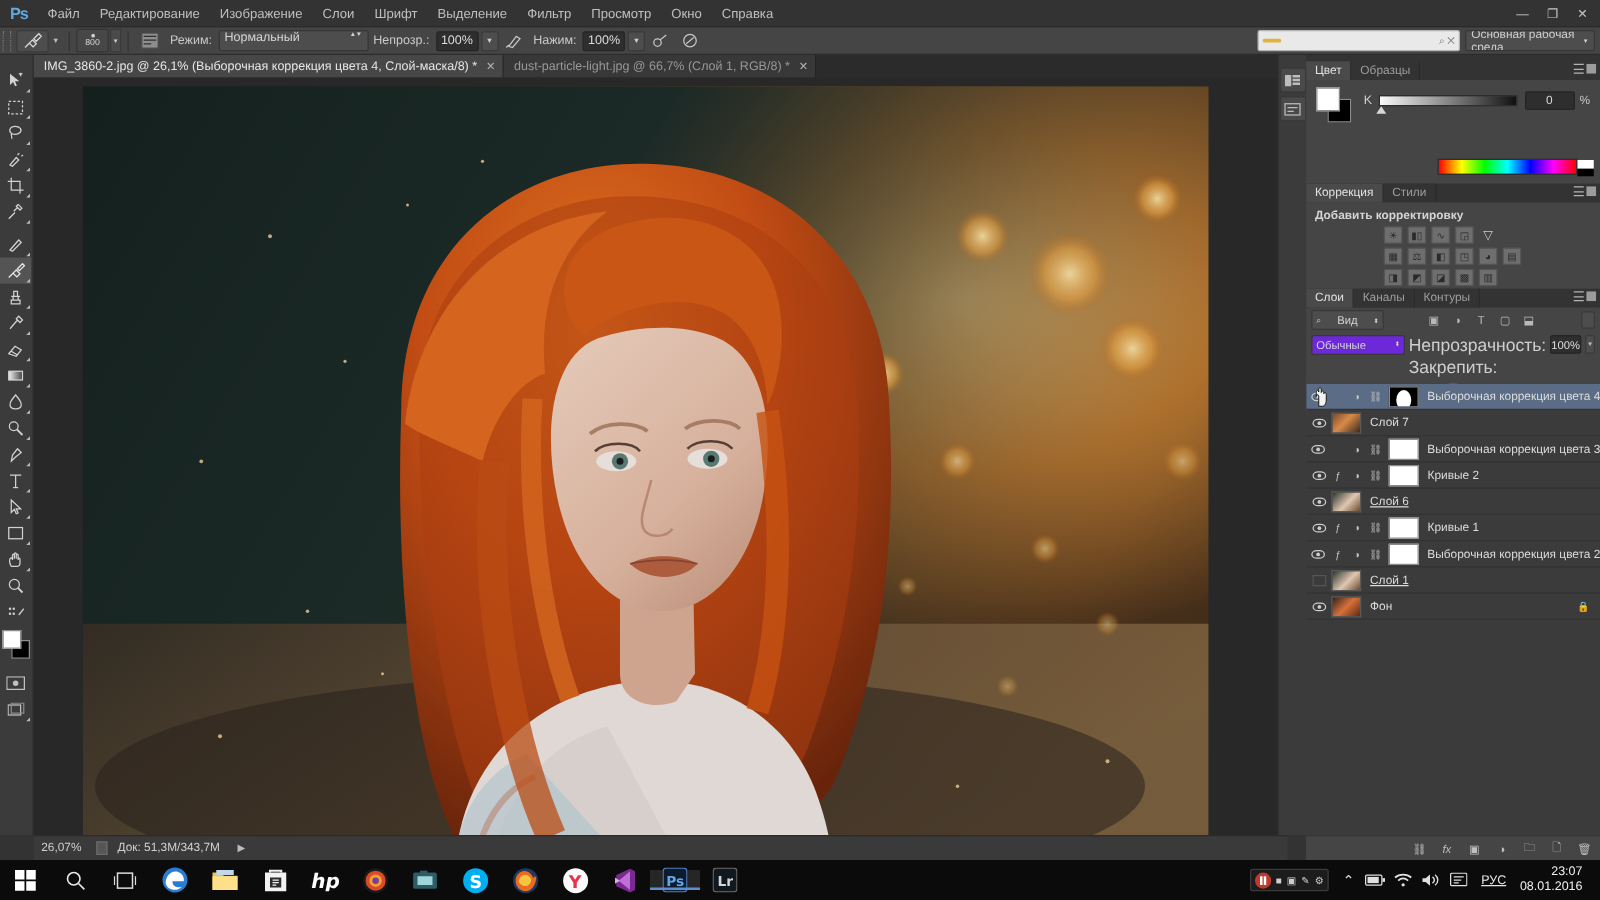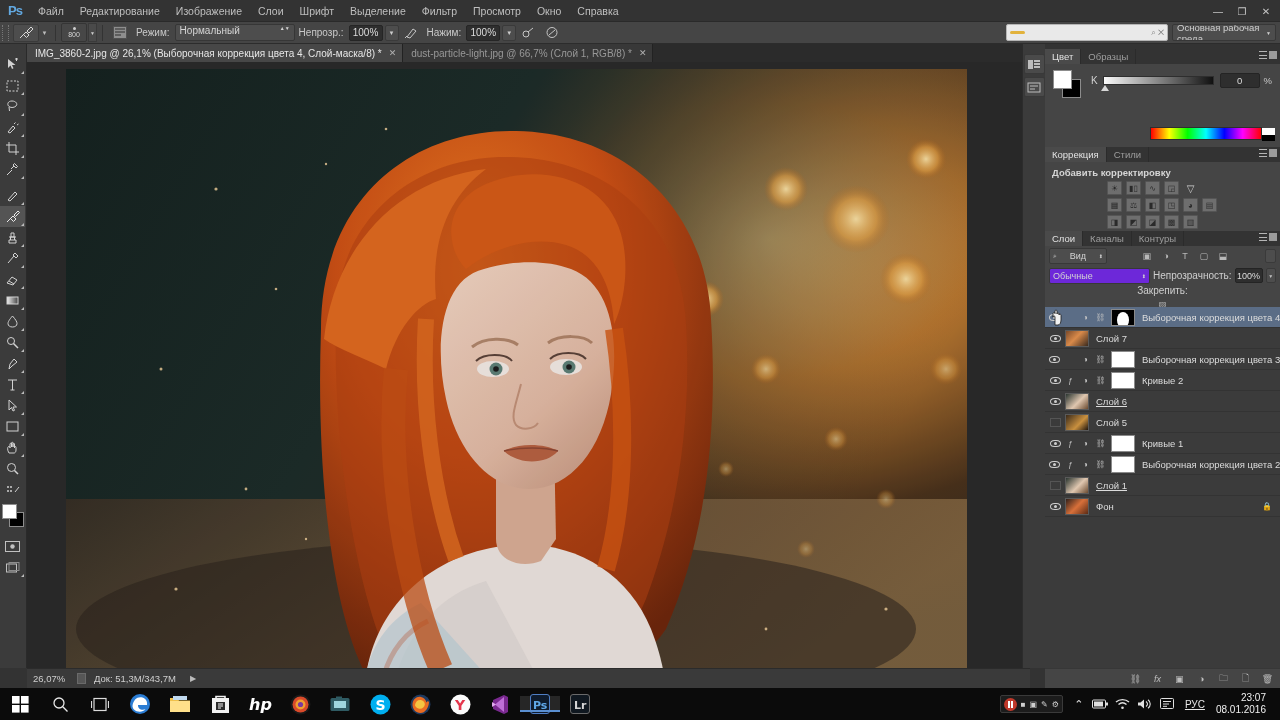--- a/index.html
+++ b/index.html
@@ -132,21 +132,21 @@
   .layerspanel { background:#454545; position:absolute; left:0; top:182px; width:235px; height:457px; }
   .lp-filter { display:flex; align-items:center; height:20px; padding:4px 4px; gap:3px; }
   .lp-kind { width:58px; height:16px; background:#4d4d4d; border:1px solid #383838; border-radius:2px;
              display:flex; align-items:center; padding:0 3px; font-size:9px; color:#d3d3d3; justify-content:space-between;}
   .lp-ficons { display:flex; gap:5px; margin-left:30px; }
   .lp-fic { width:14px; height:14px; display:flex; align-items:center; justify-content:center; color:#b9b9b9; font-size:9px; }
   .lp-tog { margin-left:auto; width:11px; height:14px; background:#4d4d4d; border:1px solid #3a3a3a; border-radius:2px;}
   .lp-mode { display:flex; align-items:center; height:19px; padding:0 4px; gap:3px; }
   .lp-modesel { width:108px; height:16px; background:#6d28d9; border:1px solid #383838; border-radius:2px;
                 display:flex; align-items:center; padding:0 3px; font-size:9px; color:#d3d3d3; justify-content:space-between;}
-  .lp-lbl { font-size:10px; color:#cfcfcf; white-space:nowrap; }
+  .lp-lbl { font-size:14px; color:#cfcfcf; white-space:nowrap; }
   .lp-val { width:30px; height:15px; background:#2e2e2e; border:1px solid #242424; border-radius:2px;
             display:flex; align-items:center; justify-content:center; font-size:9px; color:#dcdcdc; }
   .lp-vcaret { width:11px; height:15px; background:#4d4d4d; border:1px solid #3a3a3a; border-radius:2px;
                display:flex; align-items:center; justify-content:center; font-size:5px; color:#c0c0c0;}
   .lp-lock { display:flex; align-items:center; height:19px; padding:0 4px; gap:4px;flex-direction:column; }
   .lp-lockic { width:12px; height:13px; display:flex; align-items:center; justify-content:center;
                color:#a9a9a9; font-size:9px; }
 
   .lp-list { position:absolute; left:0; top:76px; width:235px; height:361px; background:#3b3b3b;
              overflow:hidden; }
@@ -778,27 +778,20 @@
             <div class="lr-eye">
               <span class="eye-shape">
                 <i></i>
               </span>
             </div>
             <div class="lr-thumb" style="background: linear-gradient(135deg, rgb(42, 53, 48), rgb(224, 199, 176) 55%, rgb(106, 74, 48));"></div>
             <div class="lr-name underline">Слой 6</div>
           </div>
           <div class="layer-row">
             <div class="lr-eye">
-              <span style="width:11px;height:9px;border:1px solid #555;display:block;"></span>
-            </div>
-            <div class="lr-thumb" style="background: linear-gradient(135deg, rgb(58, 42, 26), rgb(201, 144, 63) 60%, rgb(32, 22, 14));"></div>
-            <div class="lr-name">Слой 5</div>
-          </div>
-          <div class="layer-row">
-            <div class="lr-eye">
               <span class="eye-shape">
                 <i></i>
               </span>
             </div>
             <div class="lr-mini">ƒ</div>
             <div class="lr-mini">◑</div>
             <div class="lr-mini">⛓</div>
             <div class="lr-maskwhite"></div>
             <div class="lr-name">Кривые 1</div>
           </div>

